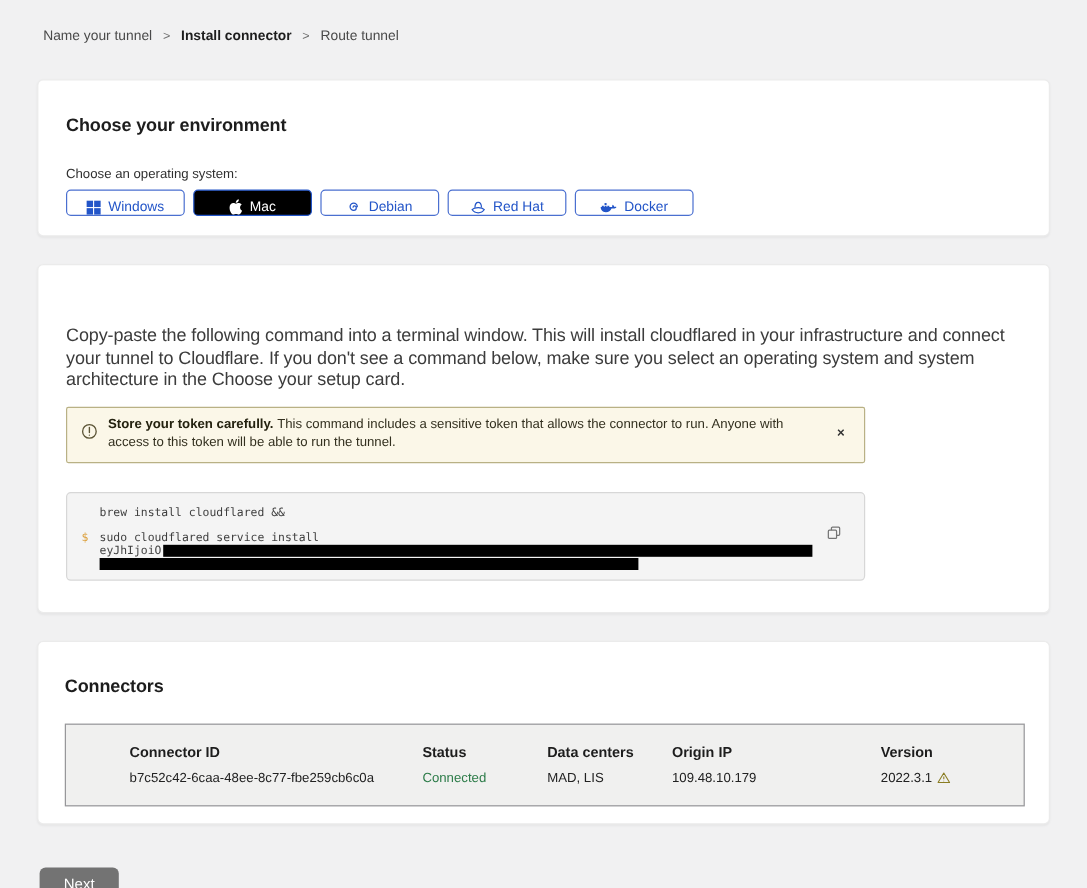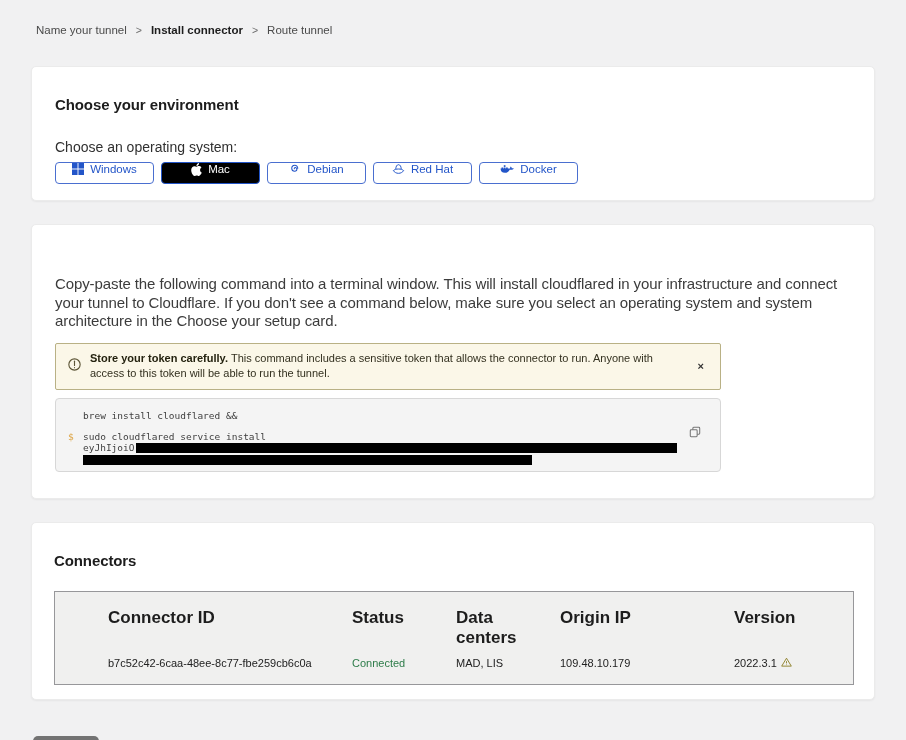--- a/index.html
+++ b/index.html
@@ -21,25 +21,25 @@
   
   .card {
     width: 844px; background: #ffffff;
     border: 1px solid #ebebeb; border-radius: 5px;
     box-shadow: 0 1px 2px rgba(0,0,0,.05);
     padding: 29px 29px 16px 23px;
   }
   .card h2 { margin: 0; font-size: 15px; font-weight: 700; letter-spacing: -.1px; color: #1d1d1d; }
   .card-env { margin-top: 30px; }
 
-  .os-label { margin: 26px 0 7px; font-size: 14px; color: #303030; }
+  .os-label { margin: 26px 0 7px; font-size: 11px; color: #303030; }
   .os-row { display: flex; gap: 7px; }
   .os-btn {
     width: 99px; height: 22px; padding: 0;
-    display: flex; align-items: flex-start; justify-content: center; gap: 6px;
+    display: flex; align-items: flex-end; justify-content: center; gap: 6px;
     background: #fff; border: 1px solid #4a6fd0; border-radius: 4px;
     color: #2355c8; font-family: "Liberation Sans", sans-serif; font-size: 11.5px;
     cursor: pointer;
   }
   .os-btn.selected { background: #000000; border-color: #2355c8; color: #fff; }
   .os-icon { display: flex; align-items: center; }
   .os-icon svg { display: block; }
 
   
   .card-install { margin-top: 23px; padding-bottom: 26px; }
@@ -52,40 +52,40 @@
   }
   .banner-text { margin: 0; font-size: 11px; line-height: 15.5px; color: #33301f; max-width: 588px; }
   .banner-text strong { color: #24220f; margin-right: 3px; }
   .banner-close {
     position: absolute; right: 12px; top: 50%; transform: translateY(-50%);
     border: 0; background: none; padding: 2px 4px; cursor: pointer;
     font-size: 11px; font-weight: 700; color: #333; line-height: 1;
   }
 
   .codeblock {
-    position: relative; margin-top: 8px; width: 666px; height: 74px;
+    position: relative; margin-top: 24px; width: 666px; height: 74px;
     background: #f4f4f4; border: 1px solid #d7d7d7; border-radius: 4px;
     padding: 11px 40px 0 27px;
     font-family: "DejaVu Sans Mono", "Liberation Mono", monospace;
     font-size: 9.5px; color: #3f3f3f;
   }
   .code-l1 { margin-bottom: 10px; line-height: 11px; }
   .code-l2 { position: relative; line-height: 11px; }
   .prompt { position: absolute; left: -15px; color: #dca13e; }
   .code-l3, .code-l4 { line-height: 11px; white-space: nowrap; }
   .redact { display: inline-block; height: 10px; background: #000; vertical-align: middle; }
   .redact.r1 { width: 541px; margin-left: 2px; }
   .redact.r2 { width: 449px; }
   .copy-btn { position: absolute; top: 27px; right: 19px; background: none; border: 0; padding: 0; cursor: pointer; }
 
   
   .card-connectors { margin-top: 23px; padding: 29px 22px 14px 22px; }
   .table { margin-top: 22px; width: 800px; background: #f0f0ef; border: 1px solid #97979a; }
   .thead, .trow { display: grid; grid-template-columns: 244px 104px 104px 174px 1fr; padding-left: 53px; }
-  .thead { padding-top: 16px; font-size: 17px; font-weight: 700; color: #1d1d1d; }
+  .thead { padding-top: 16px; font-size: 12px; font-weight: 700; color: #1d1d1d; }
   .trow { padding-top: 9px; padding-bottom: 15px; font-size: 11px; color: #222; }
   .cell { padding-right: 8px; }
   .status-connected { color: #2d7c49; }
   .version-cell { display: flex; align-items: flex-start; gap: 4px; }
 
   .next-btn {
     display: block; margin: 36px 0 0 2px; width: 66px; height: 29px;
     background: #737373; color: #fff; border: 0; border-radius: 5px;
     font-family: Liberation Sans, sans-serif; font-size: 12.5px; cursor: pointer;
   }

